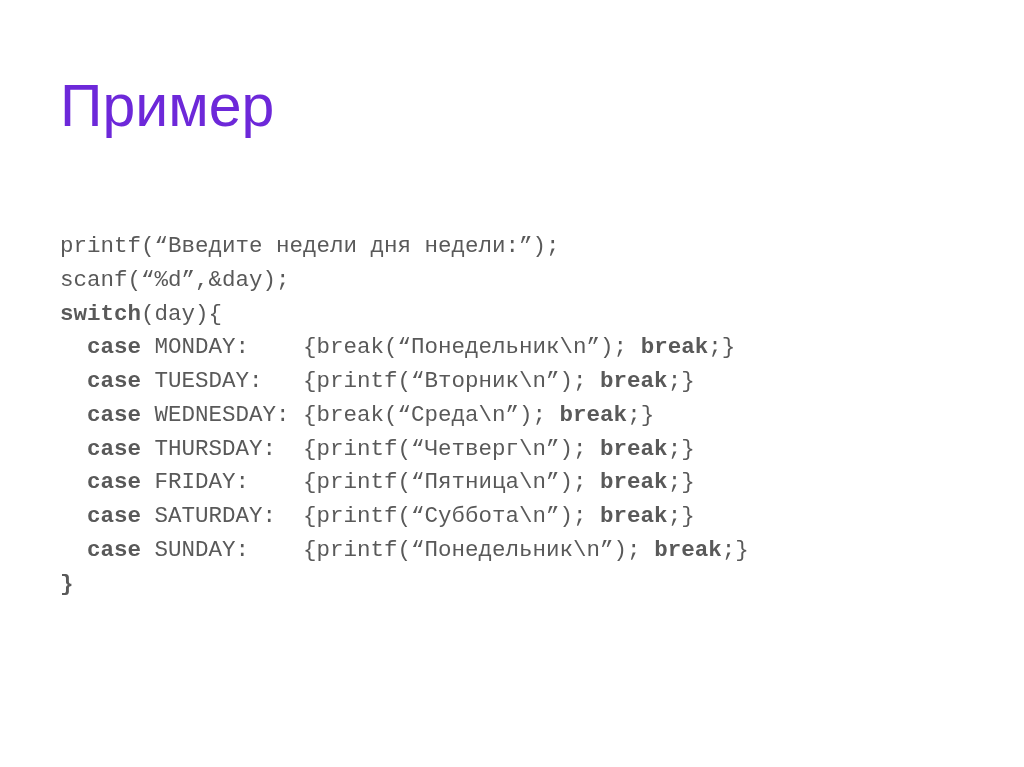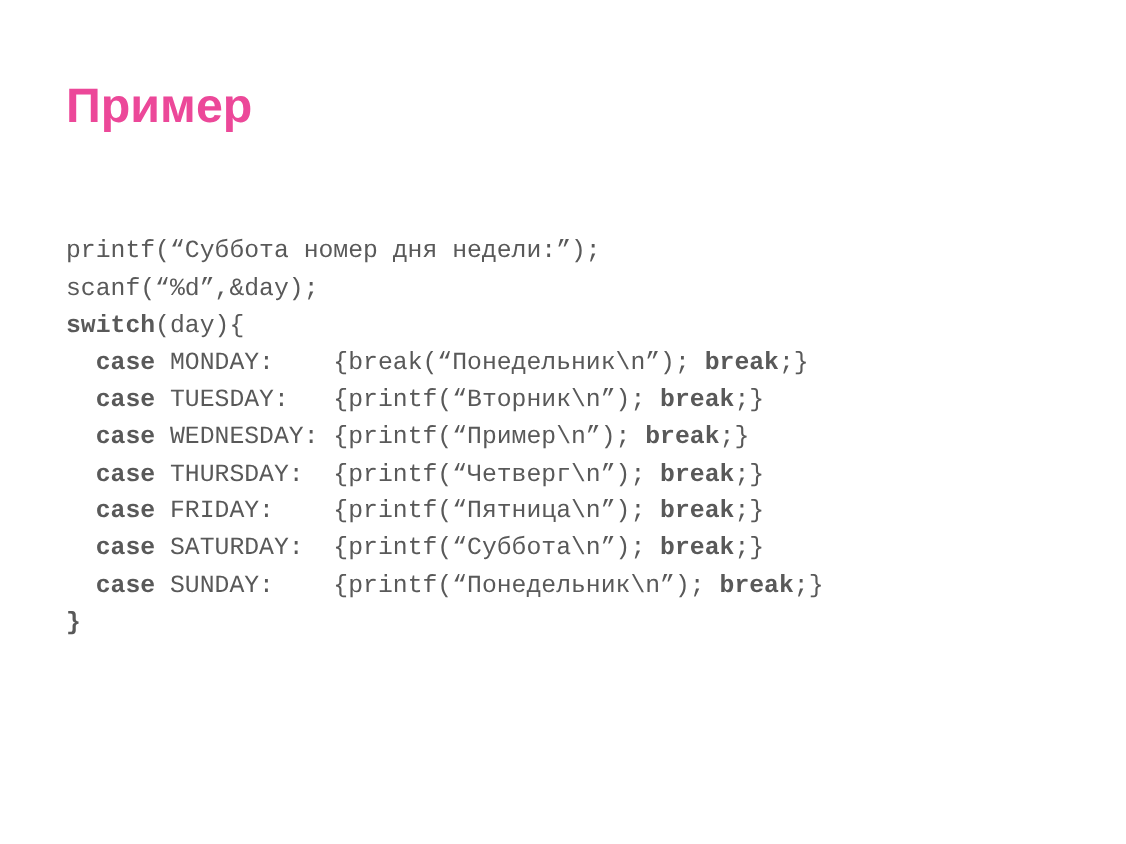--- a/index.html
+++ b/index.html
@@ -12,46 +12,46 @@
     overflow: hidden;
   }
   .slide {
     width: 1024px;
     height: 767px;
     position: relative;
     box-sizing: border-box;
     padding: 72px 60px 40px 60px;
   }
   .title {
-    color: #ec4899;
-    font-size: 44px;
-    font-weight: bold;
+    color: #6d28d9;
+    font-size: 59px;
+    font-weight: normal;
     margin: 0 0 90px 0;
   }
   .code {
     font-family: "Courier New", Courier, monospace;
     font-size: 22.5px;
     line-height: 1.5;
     color: #595959;
     white-space: pre;
   }
   .code b {
     font-weight: bold;
   }
 </style>
 </head>
 <body>
 
 <div class="slide">
   <h1 class="title">Пример</h1>
 
-  <div class="code"><span>printf(“Суббота номер дня недели:”);</span>
+  <div class="code"><span>printf(“Введите недели дня недели:”);</span>
 <span>scanf(“%d”,&amp;day);</span>
 <b>switch</b><span>(day){</span>
 <span>  </span><b>case</b><span> MONDAY:    {break(“Понедельник\n”); </span><b>break</b><span>;}</span>
 <span>  </span><b>case</b><span> TUESDAY:   {printf(“Вторник\n”); </span><b>break</b><span>;}</span>
-<span>  </span><b>case</b><span> WEDNESDAY: {printf(“Пример\n”); </span><b>break</b><span>;}</span>
+<span>  </span><b>case</b><span> WEDNESDAY: {break(“Среда\n”); </span><b>break</b><span>;}</span>
 <span>  </span><b>case</b><span> THURSDAY:  {printf(“Четверг\n”); </span><b>break</b><span>;}</span>
 <span>  </span><b>case</b><span> FRIDAY:    {printf(“Пятница\n”); </span><b>break</b><span>;}</span>
 <span>  </span><b>case</b><span> SATURDAY:  {printf(“Суббота\n”); </span><b>break</b><span>;}</span>
 <span>  </span><b>case</b><span> SUNDAY:    {printf(“Понедельник\n”); </span><b>break</b><span>;}</span>
 <b>}</b></div>
 </div>
 
 </body></html>

